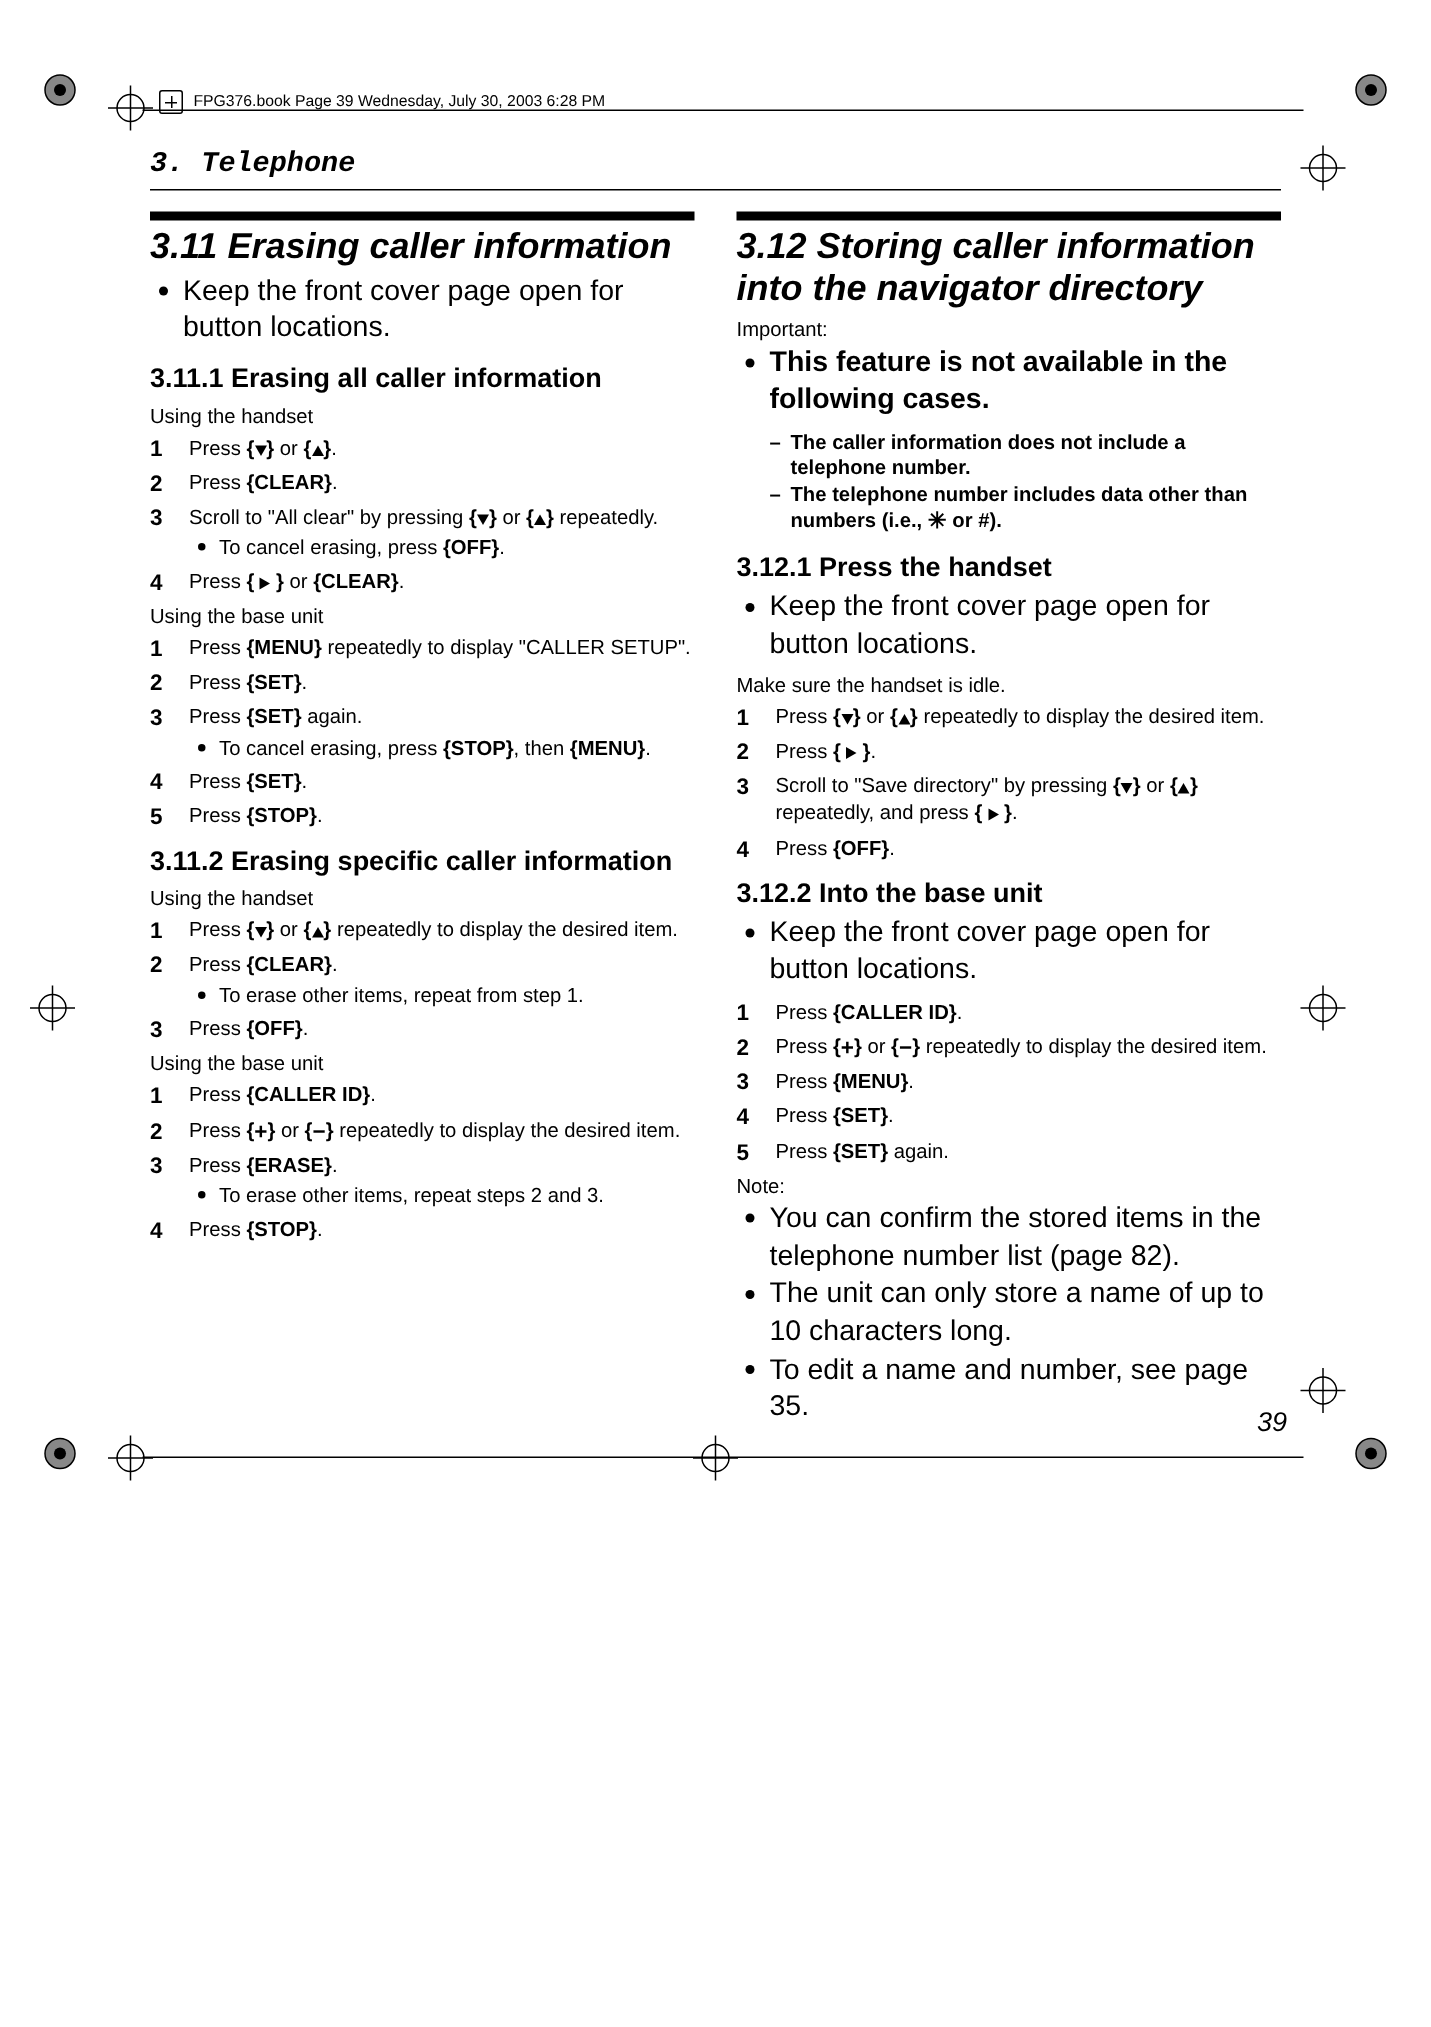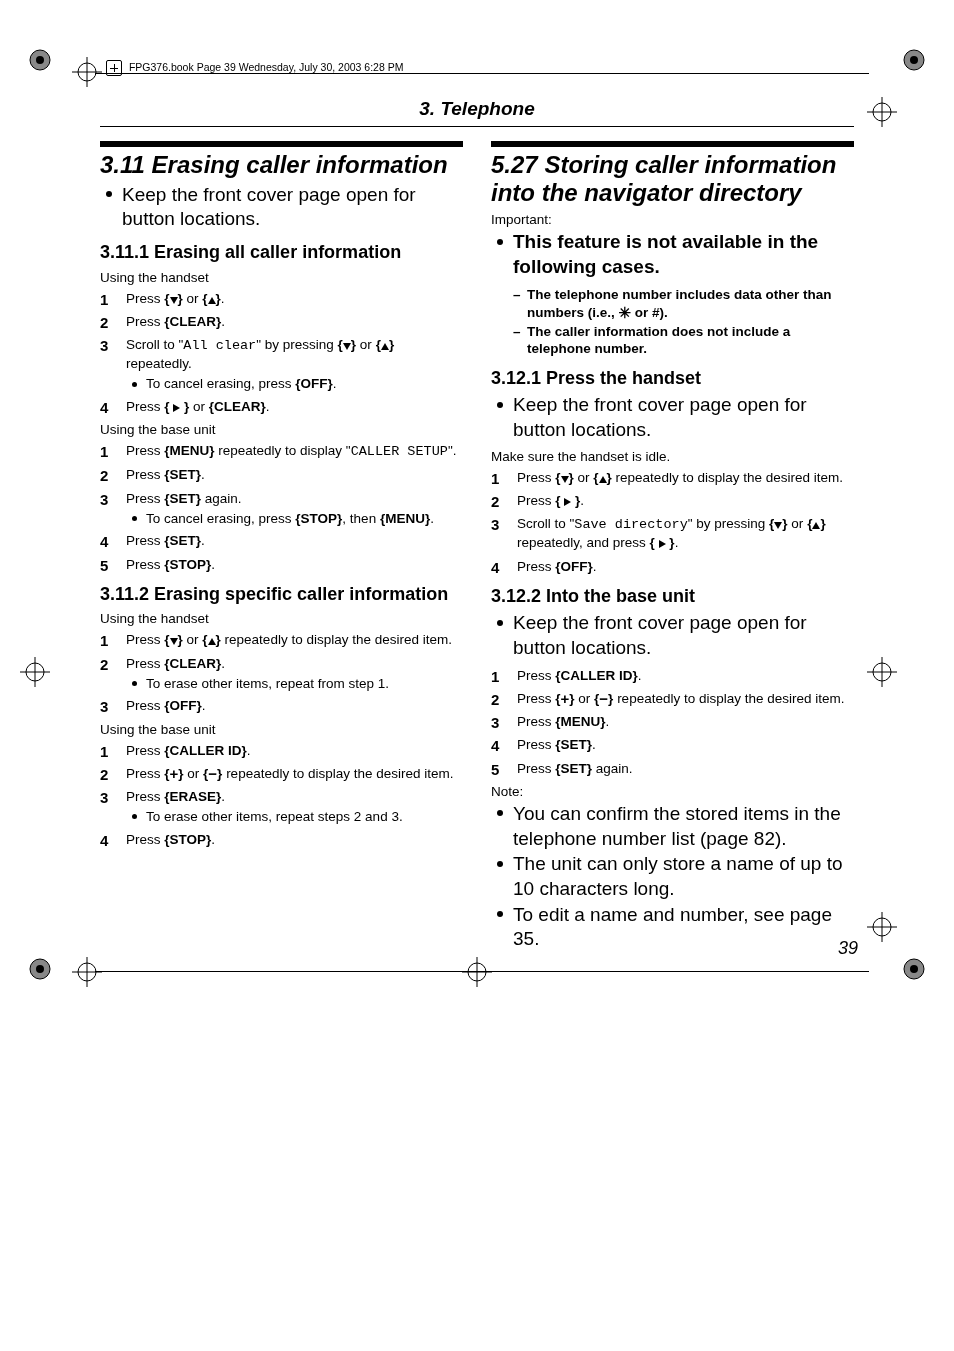--- a/index.html
+++ b/index.html
@@ -69,25 +69,26 @@
   .header-meta .mini-icon::before,
   .header-meta .mini-icon::after {
     content: "";
     position: absolute;
     background: #000;
   }
   .header-meta .mini-icon::before { left: 3px; right:3px; top:6.5px; height:0.7px; }
   .header-meta .mini-icon::after { top: 3px; bottom:3px; left:6.5px; width:0.7px; }
 
   .chapter-title {
-    text-align: center;
+    text-align: left;
     font-style: italic;
     font-weight: bold;
     font-size: 19px;
     margin: 22px 0 6px 0;
+    font-family: Liberation Mono, monospace;
   }
   .chapter-rule {
     border-top: 1px solid #000;
     margin-bottom: 14px;
   }
 
   .columns {
     display: flex;
     gap: 28px;
   }
@@ -198,21 +199,21 @@
     font-weight: bold;
   }
   ul.dash > li::before {
     content: "–";
     position: absolute;
     left: 0;
     top: 0;
     font-weight: bold;
   }
   .b { font-weight: bold; }
-  .mono { font-family: Liberation Mono, monospace; }
+  .mono { font-family: Liberation Sans, sans-serif; }
   .key {
     font-weight: bold;
   }
   .tri {
     display: inline-block;
     vertical-align: -1px;
   }
   .tri-down {
     width: 0; height: 0;
     border-left: 4.5px solid transparent;
@@ -381,28 +382,28 @@
           <ul class="sub">
               <li>To erase other items, repeat steps 2 and 3.</li>
             </ul>
         </li>
         <li><span>Press </span><span class="key">{STOP}</span><span>.</span></li>
       </ol>
     </div>
 
     <div class="col">
       <div class="topbar"></div>
-      <h2 class="section">5.27 Storing caller information into the navigator directory</h2>
+      <h2 class="section">3.12 Storing caller information into the navigator directory</h2>
       <div class="subsubhead">Important:</div>
       <ul class="blist">
         <li class="b">This feature is not available in the following cases.</li>
       </ul>
       <ul class="dash">
+        <li>The caller information does not include a telephone number.</li>
         <li><span>The telephone number includes data other than numbers (i.e., </span><span class="star">✳</span><span> or #).</span></li>
-        <li>The caller information does not include a telephone number.</li>
       </ul>
 
       <div class="subhead">3.12.1 Press the handset</div>
       <ul class="blist">
         <li>Keep the front cover page open for button locations.</li>
       </ul>
       <div class="subsubhead">Make sure the handset is idle.</div>
       <ol class="steps">
         <li><span>Press </span><span class="key">{<span class="tri tri-down"></span>}</span><span> or </span><span class="key">{<span class="tri tri-up"></span>}</span><span> repeatedly to display the desired item.</span></li>
         <li><span>Press </span><span class="key">{&nbsp;<span class="tri tri-right"></span>&nbsp;}</span><span>.</span></li>

